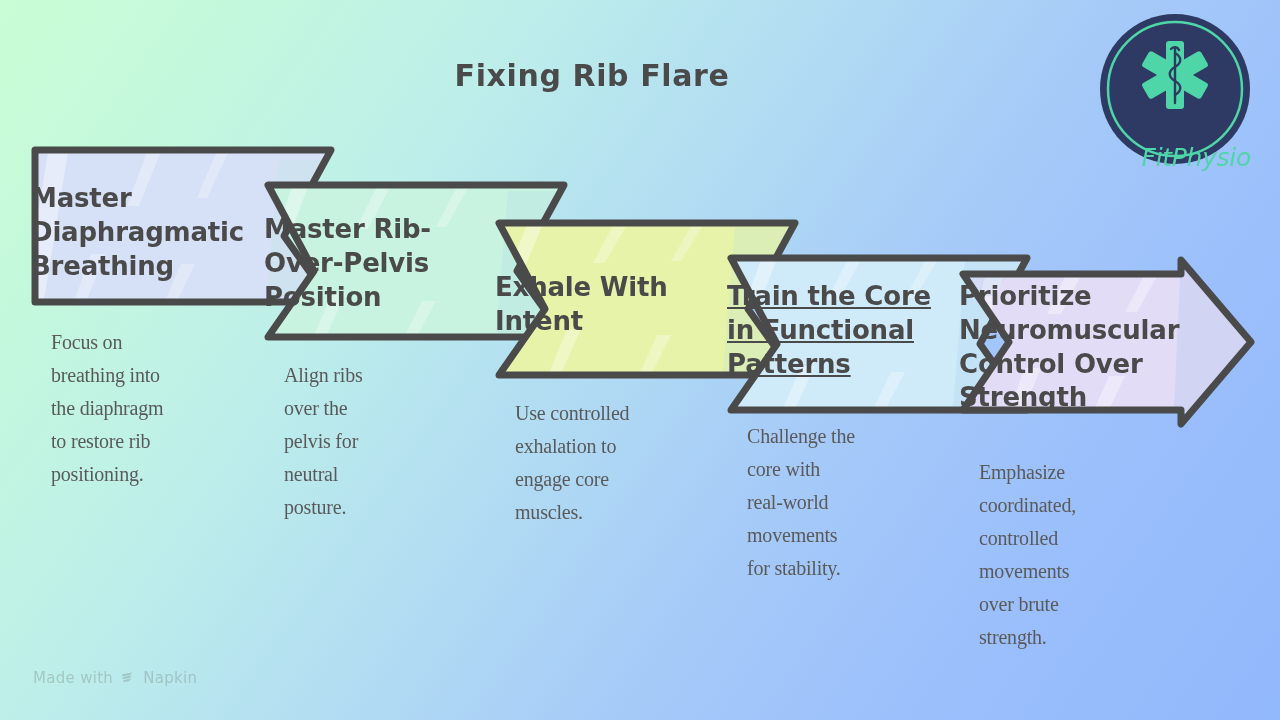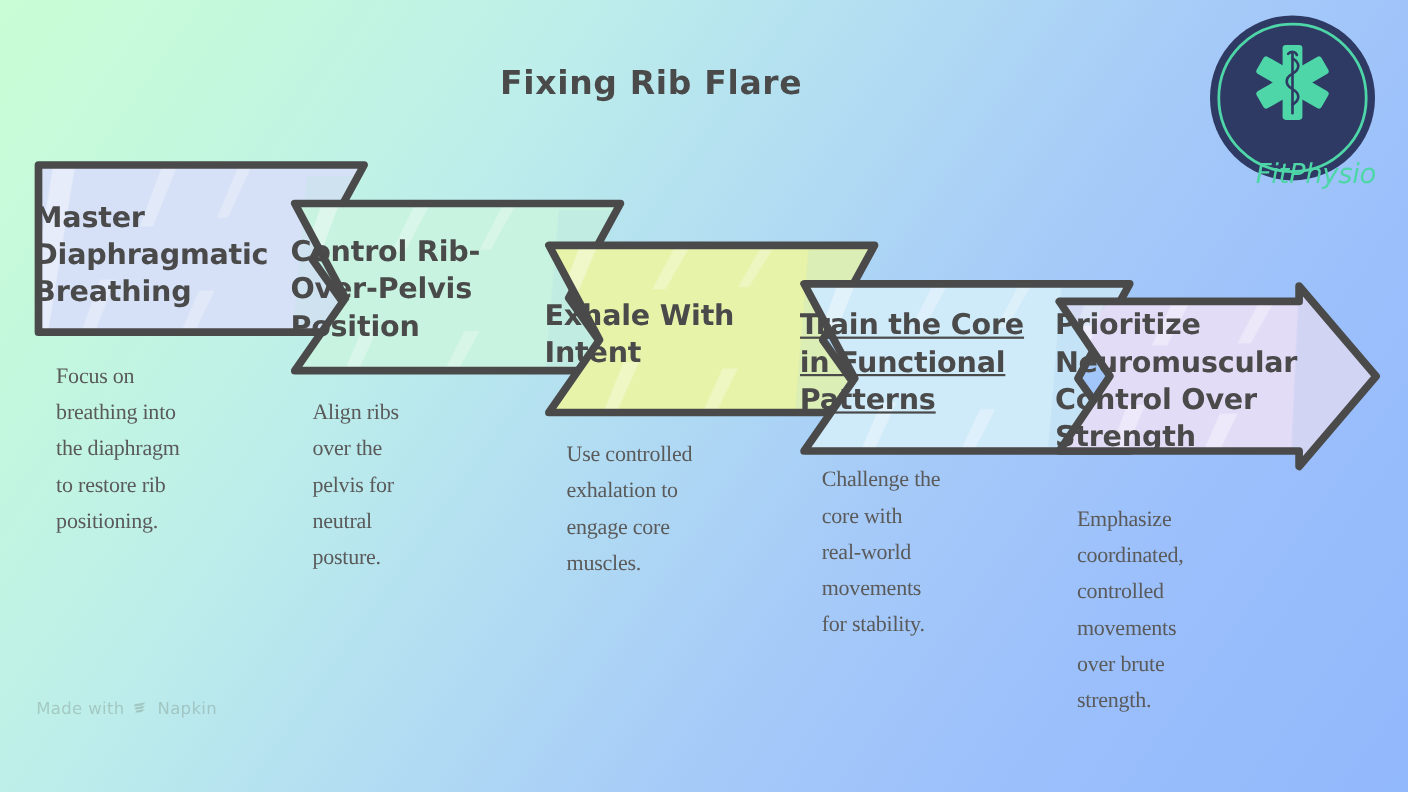--- a/index.html
+++ b/index.html
@@ -97,21 +97,21 @@
 
   #step-1 .step-desc { left:20px; top:180px; width:215px; }
   #step-2 .step-desc { left:20px; top:178px; width:215px; }
   #step-3 .step-desc { left:20px; top:178px; width:215px; }
   #step-4 .step-desc { left:20px; top:166px; width:205px; }
   #step-5 .step-desc { left:20px; top:200px; width:215px; }
 
   
   #watermark {
     position:absolute;
-    left:33px; top:635px;
+    left:33px; top:669px;
     display:flex; align-items:center; gap:7px;
     opacity:0.33;
   }
   #watermark .wm-text {
     font-family:"DejaVu Sans", sans-serif;
     font-size:15px;
     color:#6f7f72;
     letter-spacing:0.3px;
   }
   #watermark .wm-icon { display:block; }
@@ -186,21 +186,21 @@
           <path d="M30 0 L46 0 L20 70 L6 70 Z" fill="#ffffff" opacity="0.7"></path>
           <path d="M118 -5 L132 -5 L104 48 L92 48 Z" fill="#ffffff" opacity="0.55"></path>
           <path d="M196 0 L208 0 L182 46 L172 46 Z" fill="#ffffff" opacity="0.5"></path>
           <path d="M68 112 L82 112 L58 164 L46 164 Z" fill="#ffffff" opacity="0.55"></path>
           <path d="M158 120 L172 120 L148 164 L136 164 Z" fill="#ffffff" opacity="0.5"></path>
           <path d="M244 10 L300 10 L300 152 L232 152 Z" fill="#a9d6ea" opacity="0.38"></path>
         </g>
         <path d="M4,4 L300,4 L253,90 L300,156 L4,156 L50,90 Z" fill="none" stroke="#4a4a4a" stroke-width="7" stroke-linejoin="round" stroke-linecap="round"></path>
       </svg>
     </div>
-    <div class="step-label">Control Rib-
+    <div class="step-label">Master Rib-
 Over-Pelvis
 Position</div>
     <div class="step-desc">Align ribs
 over the
 pelvis for
 neutral
 posture.</div>
   </div>
 
   <div class="step" id="step-3">

